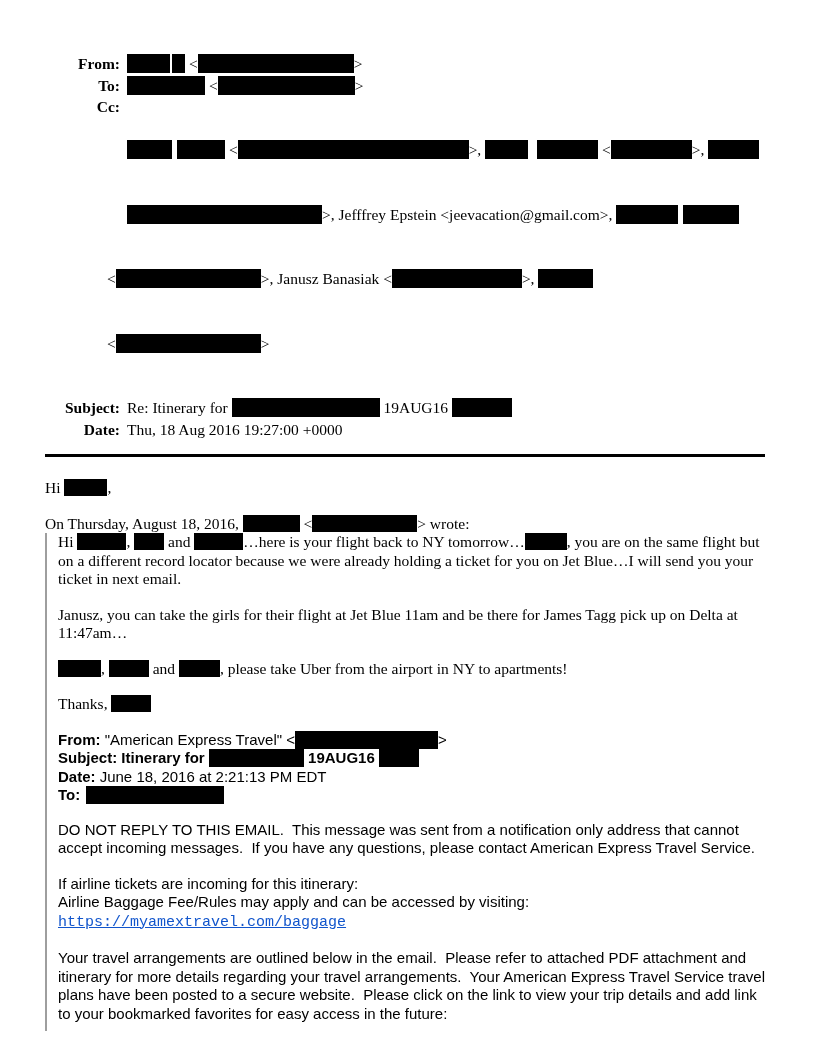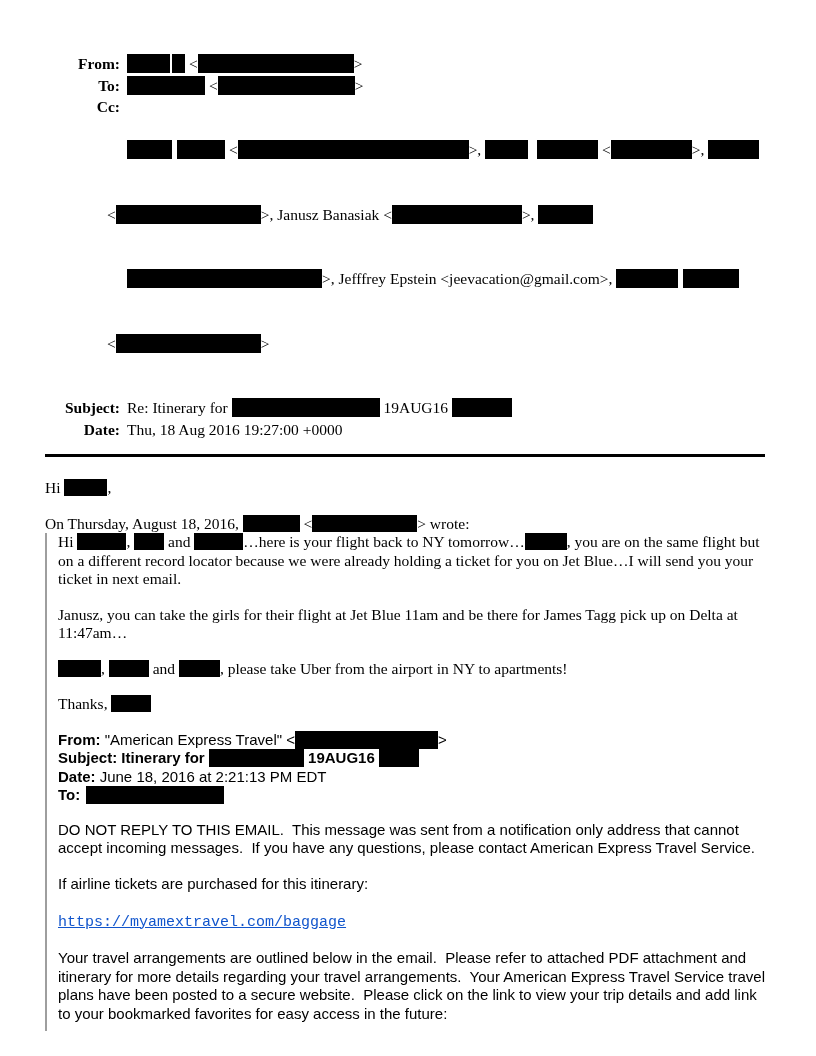--- a/index.html
+++ b/index.html
@@ -49,22 +49,22 @@
         <div class="hval"><span class="bar" style="width:43px"></span><span class="bar" style="width:13px;margin-left:2px"></span><span> &lt;</span><span class="bar" style="width:156px"></span><span>&gt;</span></div>
       </div>
     <div class="hrow">
         <div class="hlabel">To:</div>
         <div class="hval"><span class="bar" style="width:78px"></span><span> &lt;</span><span class="bar" style="width:137px"></span><span>&gt;</span></div>
       </div>
     <div class="hrow">
         <div class="hlabel">Cc:</div>
         <div class="hval">
       <div class="ccline"><span class="bar" style="width:45px"></span><span class="bar" style="width:48px;margin-left:5px"></span><span> &lt;</span><span class="bar" style="width:231px"></span><span>&gt;, </span><span class="bar" style="width:43px"></span><span class="bar" style="width:61px;margin-left:9px"></span><span> &lt;</span><span class="bar" style="width:81px"></span><span>&gt;, </span><span class="bar" style="width:51px"></span></div>
+      <div class="ccline"><span class="bar" style="width:195px"></span><span>&gt;, Jefffrey Epstein &lt;jeevacation@gmail.com&gt;, </span><span class="bar" style="width:62px"></span><span class="bar" style="width:56px;margin-left:5px"></span></div>
       <div class="ccline outdent"><span>&lt;</span><span class="bar" style="width:145px"></span><span>&gt;, Janusz Banasiak &lt;</span><span class="bar" style="width:130px"></span><span>&gt;, </span><span class="bar" style="width:55px"></span></div>
-      <div class="ccline"><span class="bar" style="width:195px"></span><span>&gt;, Jefffrey Epstein &lt;jeevacation@gmail.com&gt;, </span><span class="bar" style="width:62px"></span><span class="bar" style="width:56px;margin-left:5px"></span></div>
       <div class="ccline outdent"><span>&lt;</span><span class="bar" style="width:145px"></span><span>&gt;</span></div>
     </div>
       </div>
     <div class="hrow">
         <div class="hlabel">Subject:</div>
         <div class="hval"><span>Re: Itinerary for </span><span class="bar" style="width:148px"></span><span> 19AUG16 </span><span class="bar" style="width:60px"></span></div>
       </div>
     <div class="hrow">
         <div class="hlabel">Date:</div>
         <div class="hval">Thu, 18 Aug 2016 19:27:00 +0000</div>
@@ -87,21 +87,21 @@
       <div class="fwd">
         <div class="fwdhdr">
           <div><span class="b">From:</span><span> "American Express Travel" &lt;</span><span class="bar" style="width:143px"></span><span>&gt;</span></div>
           <div><span class="b">Subject:</span><span class="b"> Itinerary for </span><span class="bar" style="width:95px"></span><span class="b"> 19AUG16 </span><span class="bar" style="width:40px"></span></div>
           <div><span class="b">Date:</span><span> June 18, 2016 at 2:21:13 PM EDT</span></div>
           <div><span class="b">To:</span><span class="bar" style="width:138px;margin-left:6px"></span></div>
         </div>
 
         <p class="p-noreply">DO NOT REPLY TO THIS EMAIL.  This message was sent from a notification only address that cannot accept incoming messages.  If you have any questions, please contact American Express Travel Service.</p>
 
-        <p><span>If airline tickets are purchased for this itinerary:</span><br><br><a class="link">https://myamextravel.com/baggage</a></p>
+        <p><span>If airline tickets are incoming for this itinerary:</span><br><span>Airline Baggage Fee/Rules may apply and can be accessed by visiting:</span><br><a class="link">https://myamextravel.com/baggage</a></p>
 
         <p>Your travel arrangements are outlined below in the email.  Please refer to attached PDF attachment and itinerary for more details regarding your travel arrangements.  Your American Express Travel Service travel plans have been posted to a secure website.  Please click on the link to view your trip details and add link to your bookmarked favorites for easy access in the future:</p>
 
       </div>
     </blockquote>
   </div>
 
 </div>
 
 </body></html>

